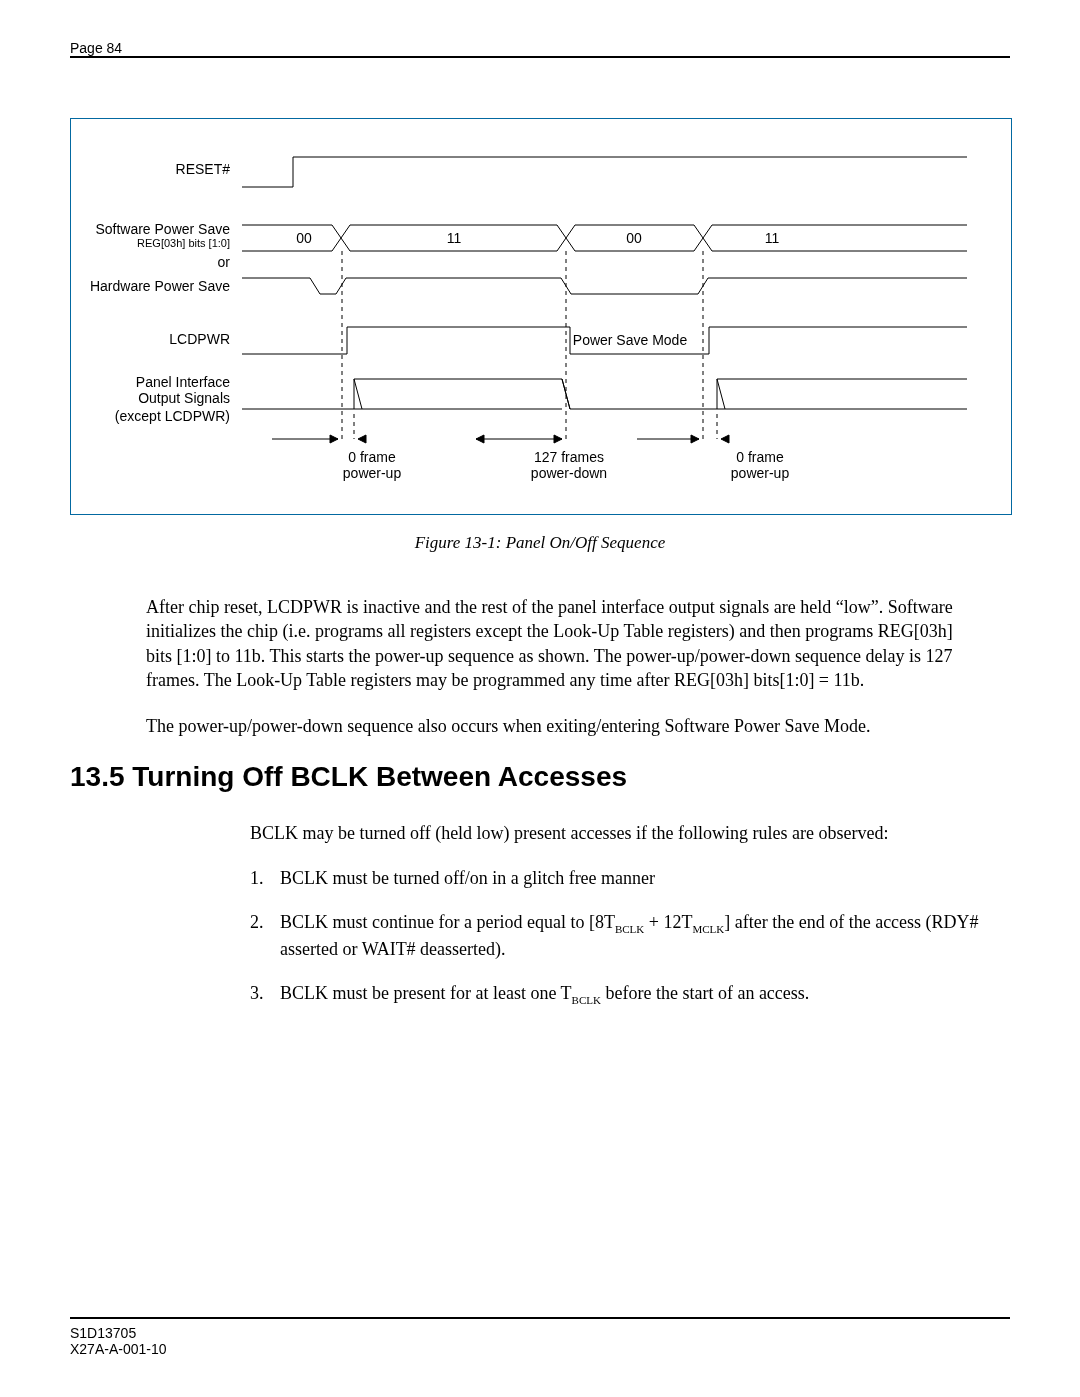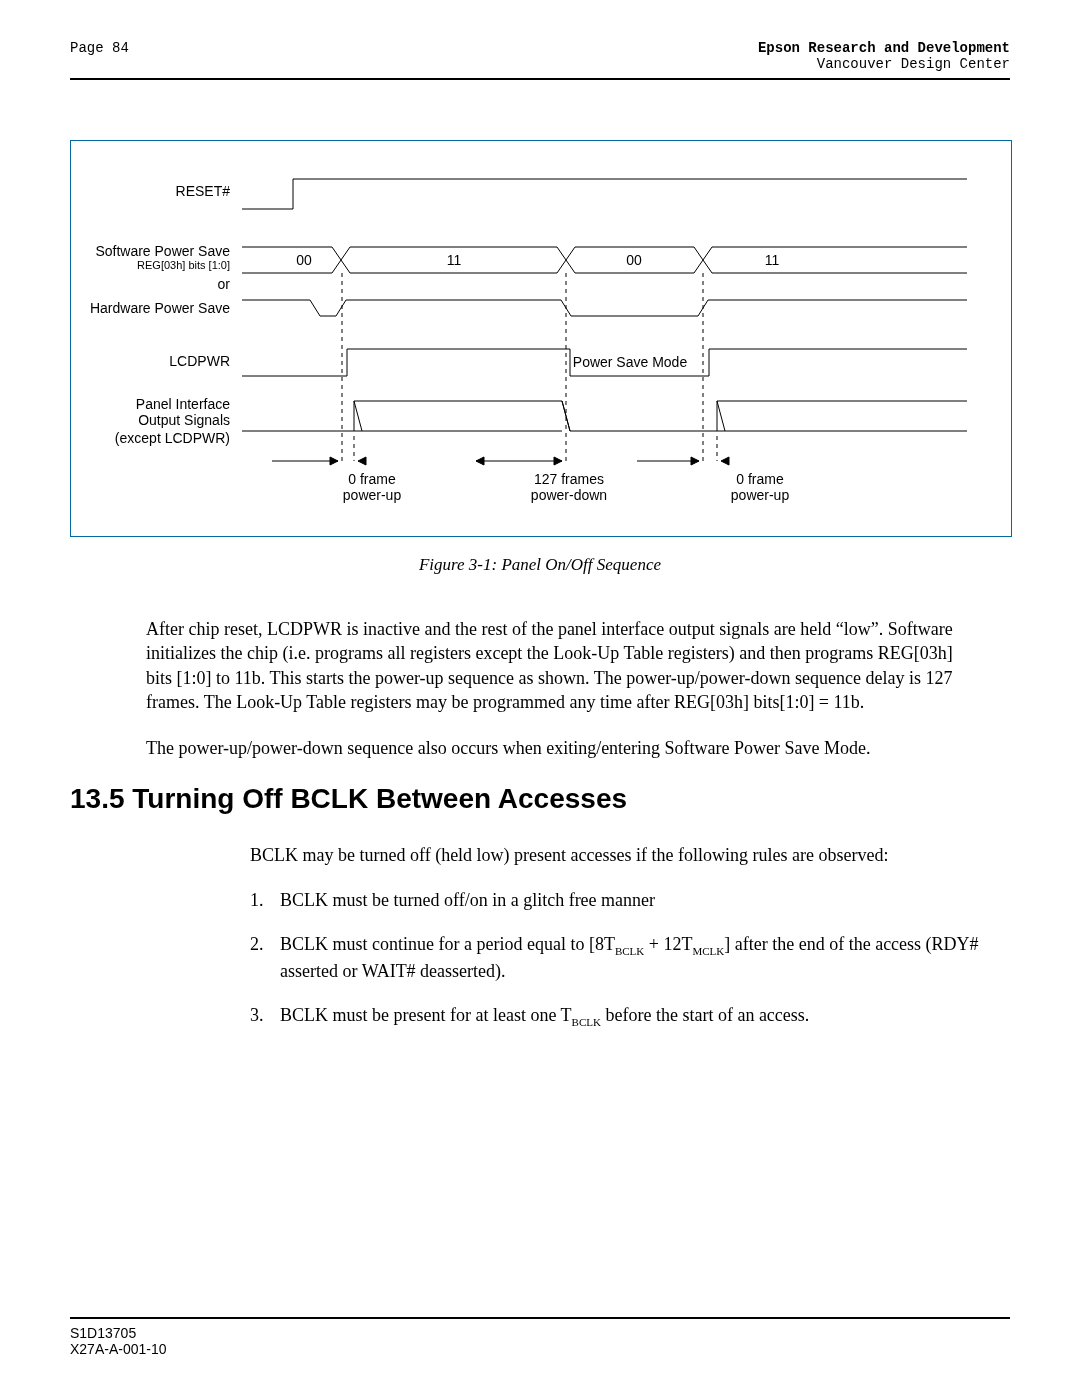--- a/index.html
+++ b/index.html
@@ -13,24 +13,24 @@
   .page {
     width: 1080px;
     height: 1397px;
     position: relative;
     box-sizing: border-box;
     padding: 40px 70px 40px 70px;
   }
   .header {
     display: flex;
     justify-content: space-between;
-    font-family: Liberation Mono, monospace;
+    font-family: Liberation Sans, sans-serif;
     font-size: 14px;
-    padding-bottom: 6px;
     border-bottom: 2px solid #000;
+    flex-direction: column;
   }
   .header .left {
     text-align: left;
   }
   .header .right {
     text-align: right;
   }
   .header .bold {
     font-weight: bold;
   }
@@ -115,24 +115,20 @@
   }
 </style>
 </head>
 <body>
 
 <div class="page">
 
   <div class="header">
     <div class="left">
       <span>Page 84</span>
-    </div>
-    <div class="right">
-      <span class="bold">Epson Research and Development</span><br>
-      <span>Vancouver Design Center</span>
     </div>
   </div>
 
   <div class="diagram-container">
     <svg width="100%" height="100%" viewBox="0 0 938 395">
 
       <text x="158" y="55" text-anchor="end" class="svg-label">RESET#</text>
       <line x1="170" y1="68" x2="221" y2="68" stroke="#000" stroke-width="1"></line>
       <line x1="221" y1="68" x2="221" y2="38" stroke="#000" stroke-width="1"></line>
       <line x1="221" y1="38" x2="895" y2="38" stroke="#000" stroke-width="1"></line>
@@ -240,21 +236,21 @@
 
       <text x="300" y="343" text-anchor="middle" class="svg-label">0 frame</text>
       <text x="300" y="359" text-anchor="middle" class="svg-label">power-up</text>
       <text x="497" y="343" text-anchor="middle" class="svg-label">127 frames</text>
       <text x="497" y="359" text-anchor="middle" class="svg-label">power-down</text>
       <text x="688" y="343" text-anchor="middle" class="svg-label">0 frame</text>
       <text x="688" y="359" text-anchor="middle" class="svg-label">power-up</text>
     </svg>
   </div>
 
-  <div class="figure-caption">Figure 3-1: Panel On/Off Sequence</div>
+  <div class="figure-caption">Figure 13-1: Panel On/Off Sequence</div>
 
   <div class="body-text para1">After chip reset, LCDPWR is inactive and the rest of the panel interface output signals are held “low”. Software initializes the chip (i.e. programs all registers except the Look-Up Table registers) and then programs REG[03h] bits [1:0] to 11b. This starts the power-up sequence as shown. The power-up/power-down sequence delay is 127 frames. The Look-Up Table registers may be programmed any time after REG[03h] bits[1:0] = 11b.</div>
   <div class="body-text para2">The power-up/power-down sequence also occurs when exiting/entering Software Power Save Mode.</div>
 
   <div class="section-heading">13.5  Turning Off BCLK Between Accesses</div>
 
   <div class="list list-intro">BCLK may be turned off (held low) present accesses if the following rules are observed:</div>
 
   <div class="list list-item">
     <div class="num">1.</div>

